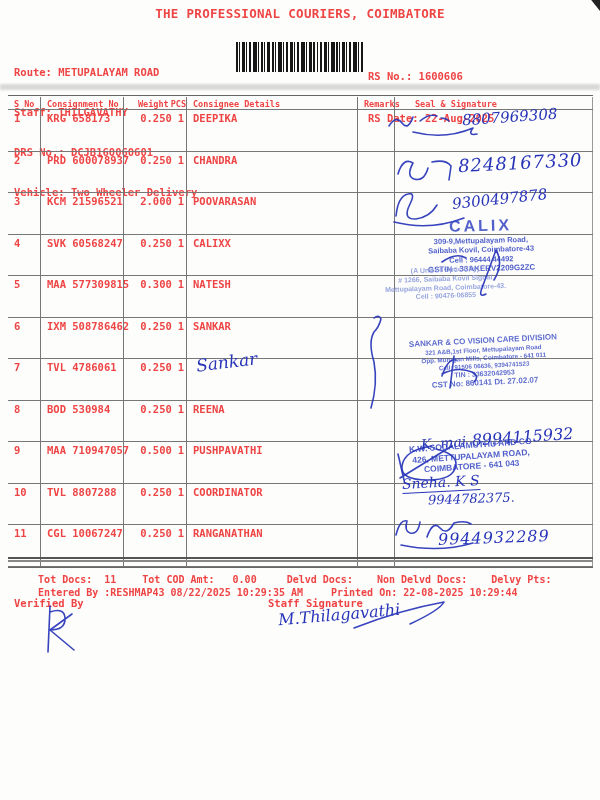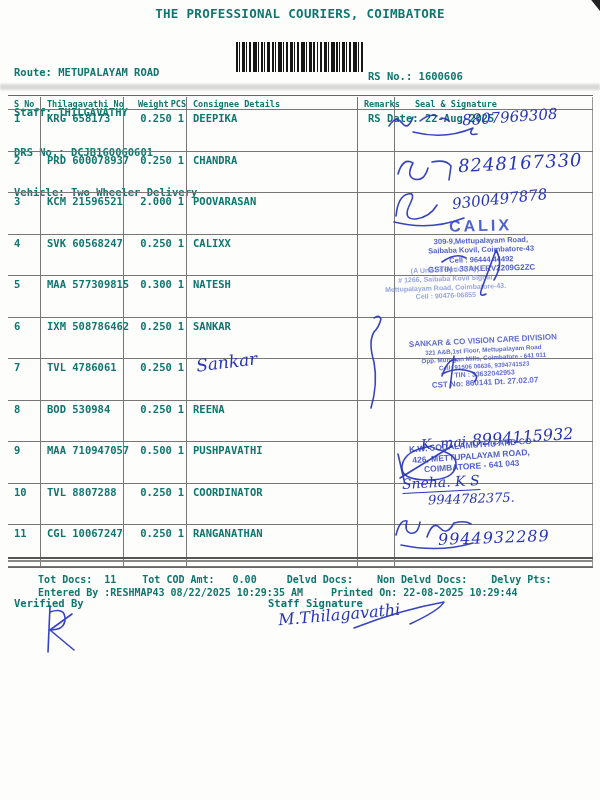--- a/index.html
+++ b/index.html
@@ -1,19 +1,19 @@
 <!DOCTYPE html>
 <html><head>
 <meta charset="utf-8">
 <style>
   html,body{margin:0;padding:0;background:#ddd;}
   #page{position:relative;width:600px;height:800px;background:#fdfdfc;overflow:hidden;
         font-family:"DejaVu Sans Mono",monospace;color:#1f1f1f;}
   .abs{position:absolute;}
-  .print{font-weight:bold;color:#0f766e;white-space:pre;}
+  .print{font-weight:bold;color:#ef4444;white-space:pre;}
   .center{text-align:center;width:100%;}
   
   .title{top:6px;font-size:12.5px;letter-spacing:.3px;}
   .subtitle{top:21px;font-size:12.5px;}
   .info{left:14px;top:39px;font-size:10.5px;line-height:13.4px;}
   .rsblock{left:368px;top:41px;font-size:10.5px;line-height:14px;}
   
   .smudge{left:0;top:84px;width:600px;height:6px;background:rgba(90,90,90,.22);filter:blur(1.2px);}
   .corner{right:0;top:0;width:11px;height:11px;background:#222;
           clip-path:polygon(100% 0,20% 0,100% 100%);}
@@ -103,21 +103,21 @@
   </svg>
 
   <div class="abs print rsblock">
     <div>RS No.: 1600606</div>
     <div>RS Date: 22-Aug-2025</div>
   </div>
 
   <div id="tbl" class="abs">
     <div class="trow hdr print">
       <div class="cell c0">S No</div>
-      <div class="cell c1">Thilagavathi No</div>
+      <div class="cell c1">Consignment No</div>
       <div class="cell c2"><span class="wsub">Weight</span><span class="psub">PCS</span></div>
       <div class="cell c3">Consignee Details</div>
       <div class="cell c4">Remarks</div>
       <div class="cell c5">Seal &amp; Signature</div>
     </div>
     <div id="rows">
     <div class="trow body print">
       <div class="cell c0">1</div>
       <div class="cell c1">KRG 658173</div>
       <div class="cell c2"><span class="wsub">0.250</span><span class="psub">1</span></div>

